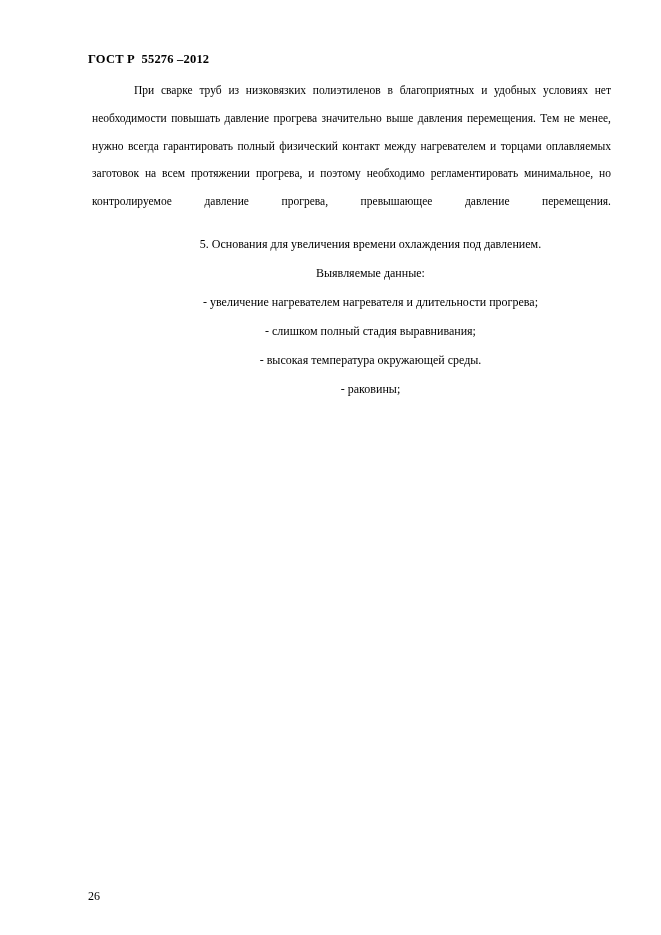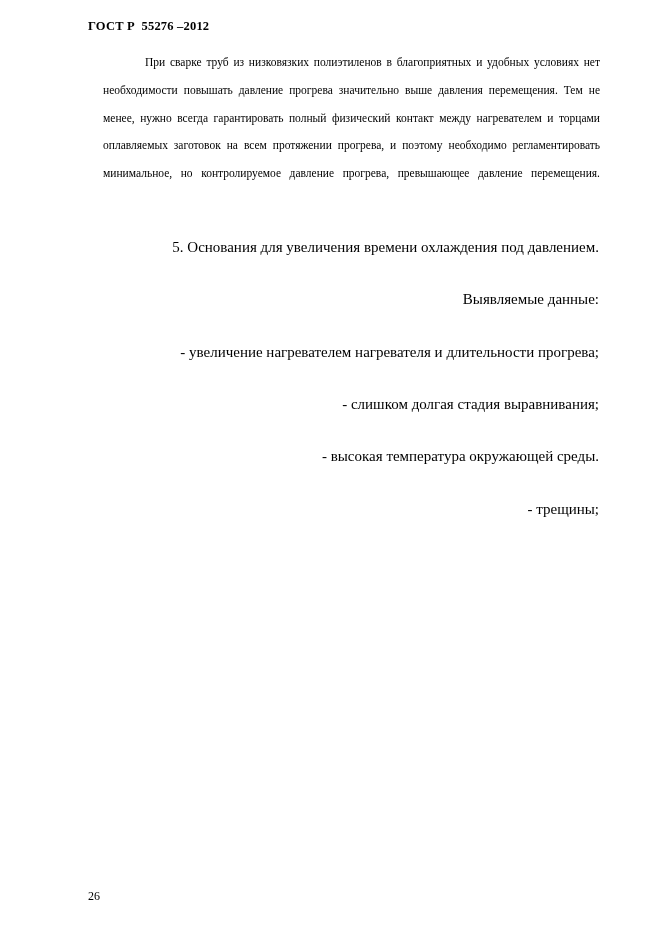--- a/index.html
+++ b/index.html
@@ -13,46 +13,46 @@
     font-family: "Liberation Serif", "DejaVu Serif", serif;
     color: #000000;
     position: relative;
     overflow: hidden;
   }
   .page {
     position: relative;
     width: 661px;
     height: 935px;
     box-sizing: border-box;
-    padding: 19px 46px 0 88px;
+    padding: 52px 46px 0 88px;
   }
   .doc-header {
     font-size: 12.5px;
     font-weight: bold;
     letter-spacing: 0.2px;
     margin: 0 0 10px 0;
     white-space: pre;
   }
   .para {
     font-size: 11.5px;
     line-height: 2.42;
-    margin: 15px;
+    margin: 4px;
     text-align: justify;
     text-indent: 42px;
     hyphens: none;
   }
   .para.justify-full {
     text-align-last: justify;
   }
   .line-item {
-    font-size: 15px;
+    font-size: 12px;
     line-height: 2.42;
-    margin: 16px;
+    margin: 0;
     text-indent: 38px;
-    text-align: right;
+    text-align: center;
   }
   .line-item.narrow-indent {
     text-indent: 36px;
   }
   .spacer-sm { height: 10px; }
   .page-number {
     position: absolute;
     left: 88px;
     bottom: 33px;
     font-size: 12px;
@@ -69,23 +69,23 @@
   <p class="para justify-full">При сварке труб из низковязких полиэтиленов в благоприятных и удобных условиях нет необходимости повышать давление прогрева значительно выше давления перемещения. Тем не менее, нужно всегда гарантировать полный физический контакт между нагревателем и торцами оплавляемых заготовок на всем протяжении прогрева, и поэтому необходимо регламентировать минимальное, но контролируемое давление прогрева, превышающее давление перемещения.</p>
 
   <div class="spacer-sm"></div>
 
   <p class="line-item">5. Основания для увеличения времени охлаждения под давлением.</p>
 
   <p class="line-item">Выявляемые данные:</p>
 
   <p class="line-item">- увеличение нагревателем нагревателя и длительности прогрева;</p>
 
-  <p class="line-item">- слишком долгая стадия выравнивания;</p>
+  <p class="line-item">- слишком полный стадия выравнивания;</p>
 
   <p class="line-item">- высокая температура окружающей среды.</p>
 
 
-  <p class="line-item">- трещины;</p>
+  <p class="line-item">- раковины;</p>
 
 
   <div class="page-number">26</div>
 
 </div>
 
 </body></html>

